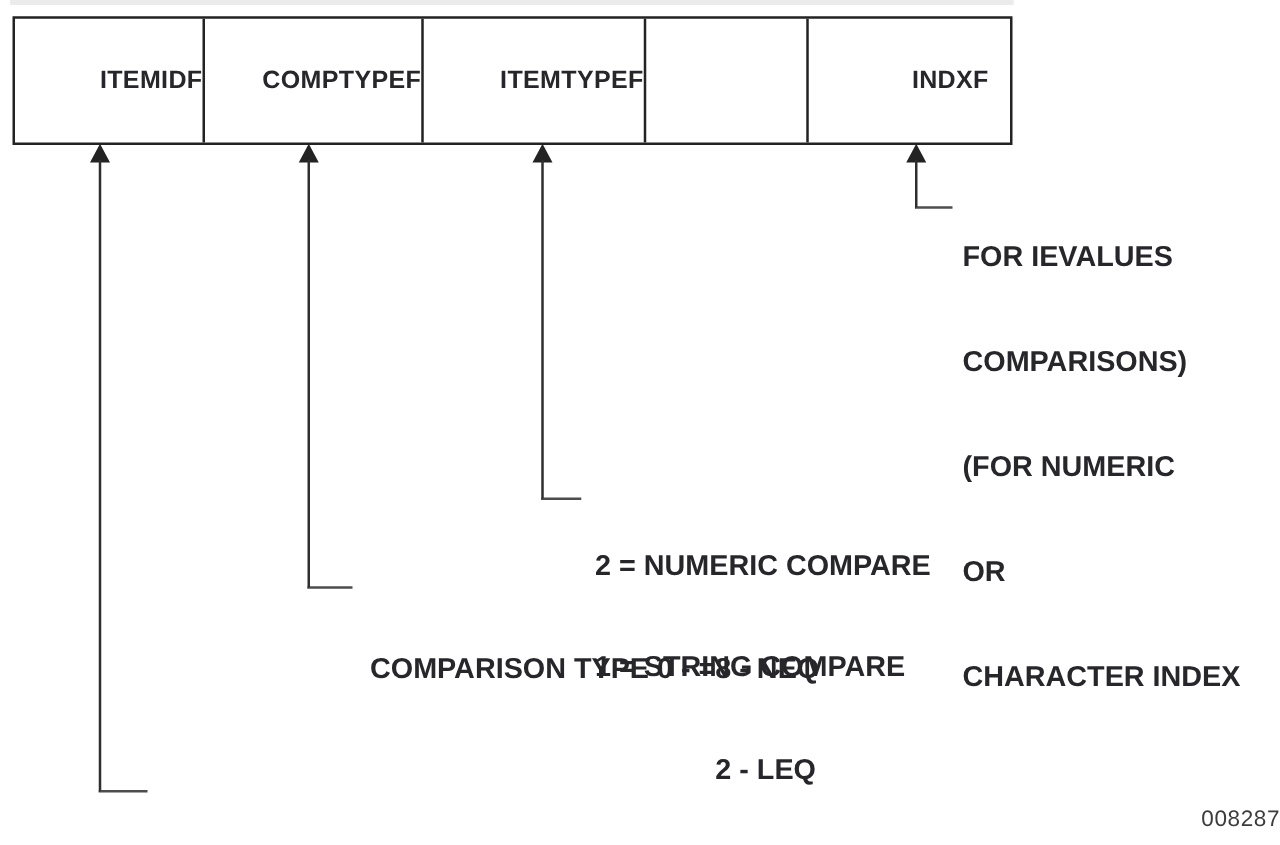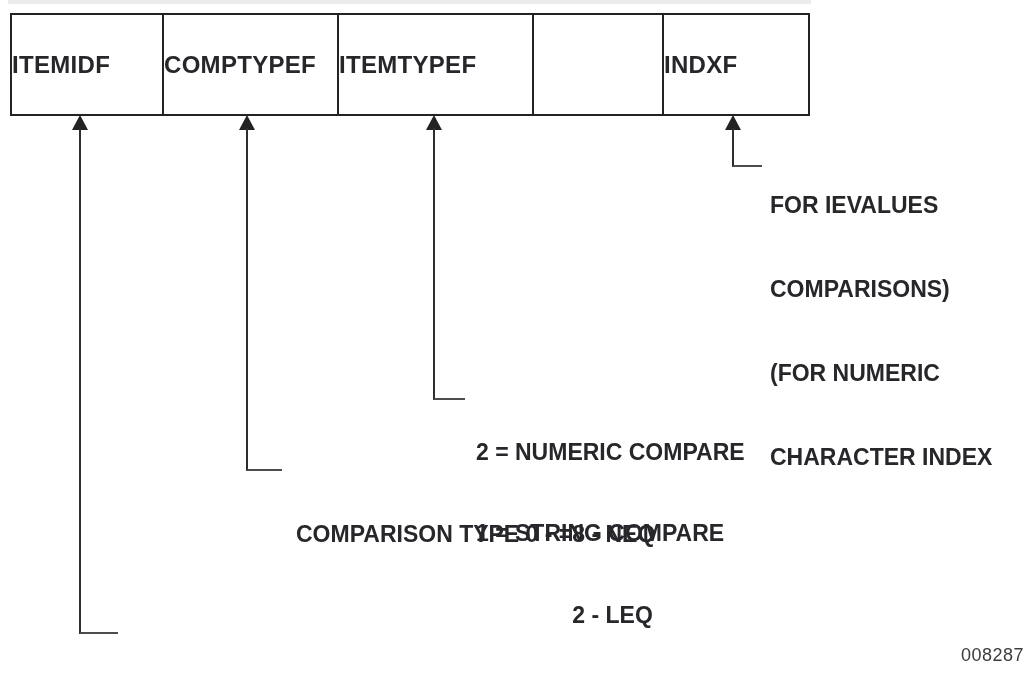--- a/index.html
+++ b/index.html
@@ -29,31 +29,31 @@
     position: absolute;
     left: 10px; top: 13px;
     width: 800px; height: 103px;
     display: flex;
     border: 2px solid #232323;
     box-sizing: border-box;
   }
   .field-cell {
     display: flex;
     align-items: center;
-    justify-content: flex-start;
+    justify-content: flex-end;
     border-right: 2px solid #232323;
     box-sizing: border-box;
-    font-size: 24px;
+    font-size: 20px;
     letter-spacing: 0.3px;
     white-space: nowrap;
   }
   .field-cell:last-child { border-right: none; }
   .w1 { width: 152px; }
   .w2 { width: 175px; }
-  .w3 { width: 195px; }
+  .w3 { width: 178px; }
   .w4 { width: 130px; }
   .w5 { width: 144px; }
 
   
   .arrow-head {
     position: absolute;
     width: 0; height: 0;
     border-left: 8px solid transparent;
     border-right: 8px solid transparent;
     border-bottom: 15px solid #232323;
@@ -119,20 +119,21 @@
   <div class="arrow-head" style="left:426px; top:115px;"></div>
   <div class="leader" style="left:433px; top:128px; width:32px; height:272px;"></div>
 
   <div class="arrow-head" style="left:725px; top:115px;"></div>
   <div class="leader" style="left:732px; top:128px; width:30px; height:39px;"></div>
 
   <div class="note" style="left:770px; top:135px;">
     <div>FOR IEVALUES</div>
     <div>COMPARISONS)</div>
     <div>(FOR NUMERIC</div>
+    <div>OR</div>
     <div>CHARACTER INDEX</div>
     
     
   </div>
 
   <div class="note note-tight" style="left:476px; top:385px;">
     <div>2 = NUMERIC COMPARE</div>
     <div>1 = STRING COMPARE</div>
   </div>
 

